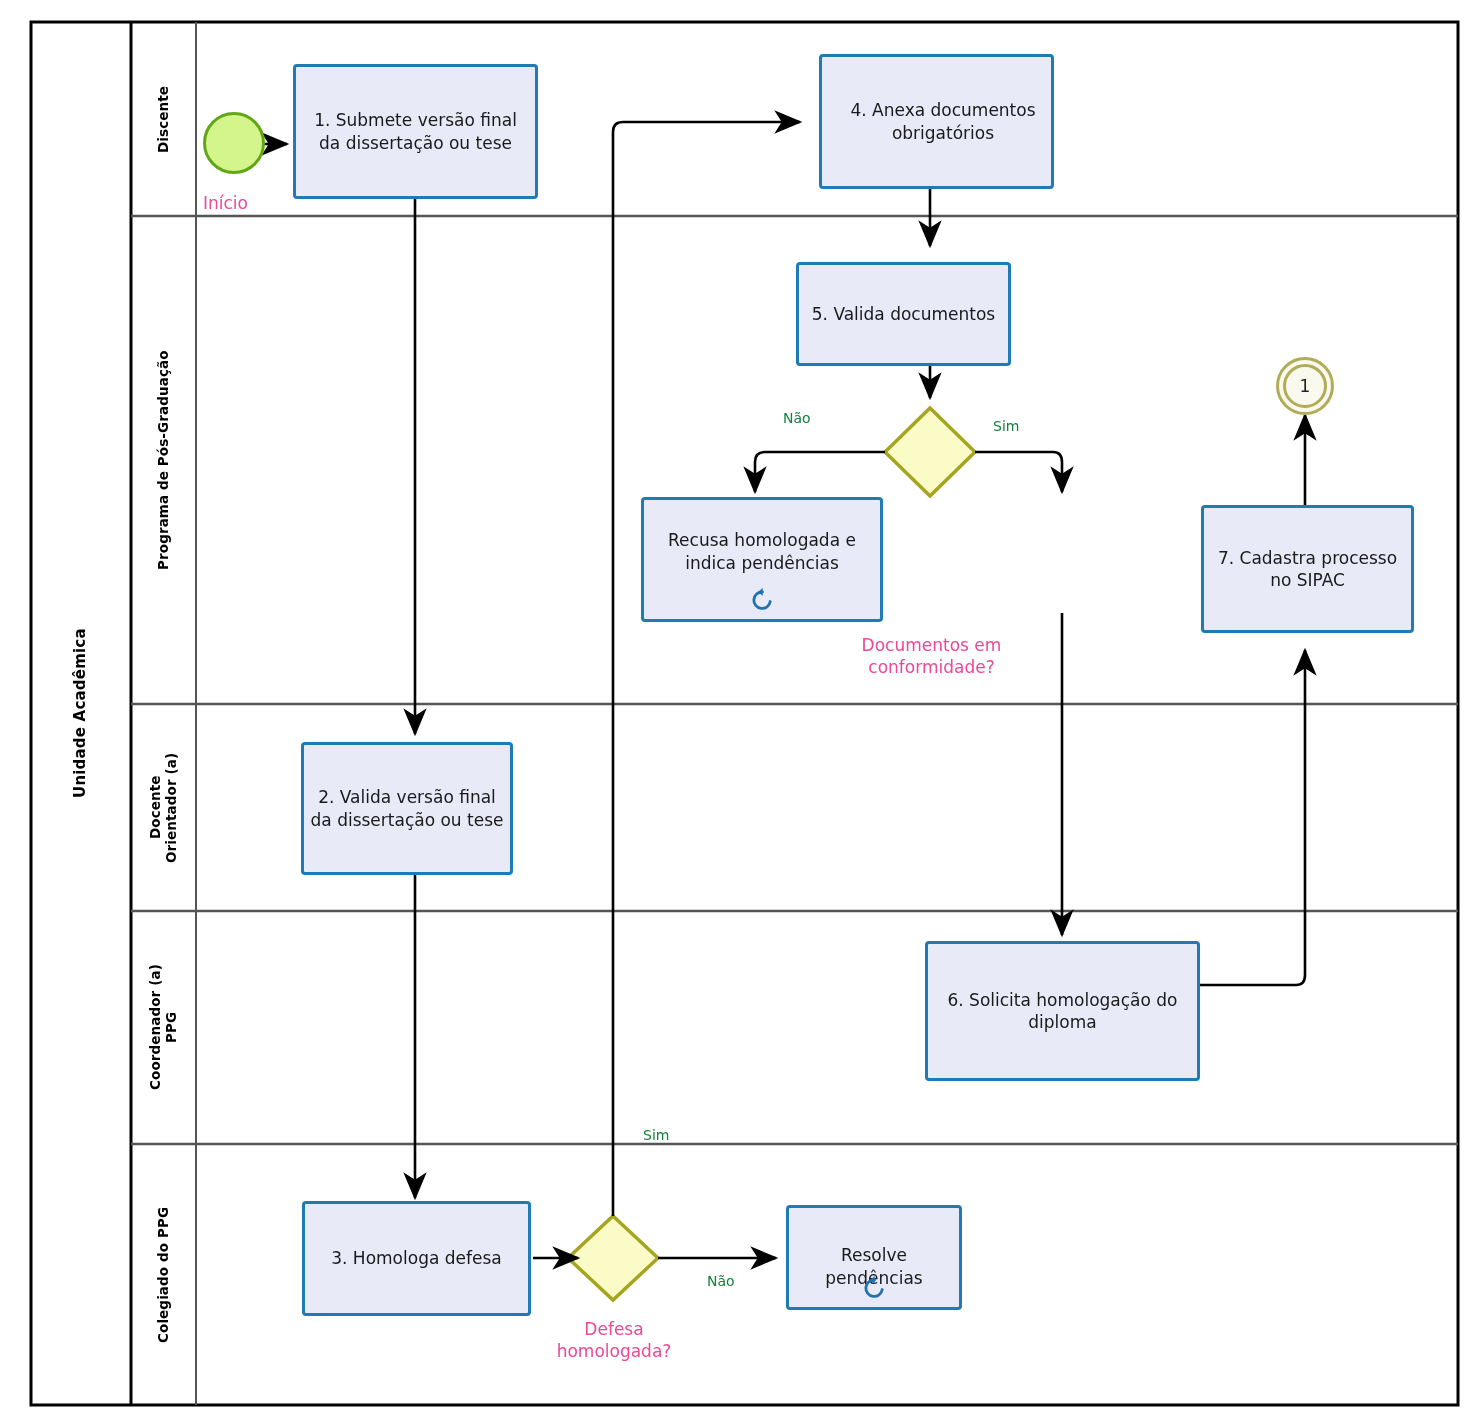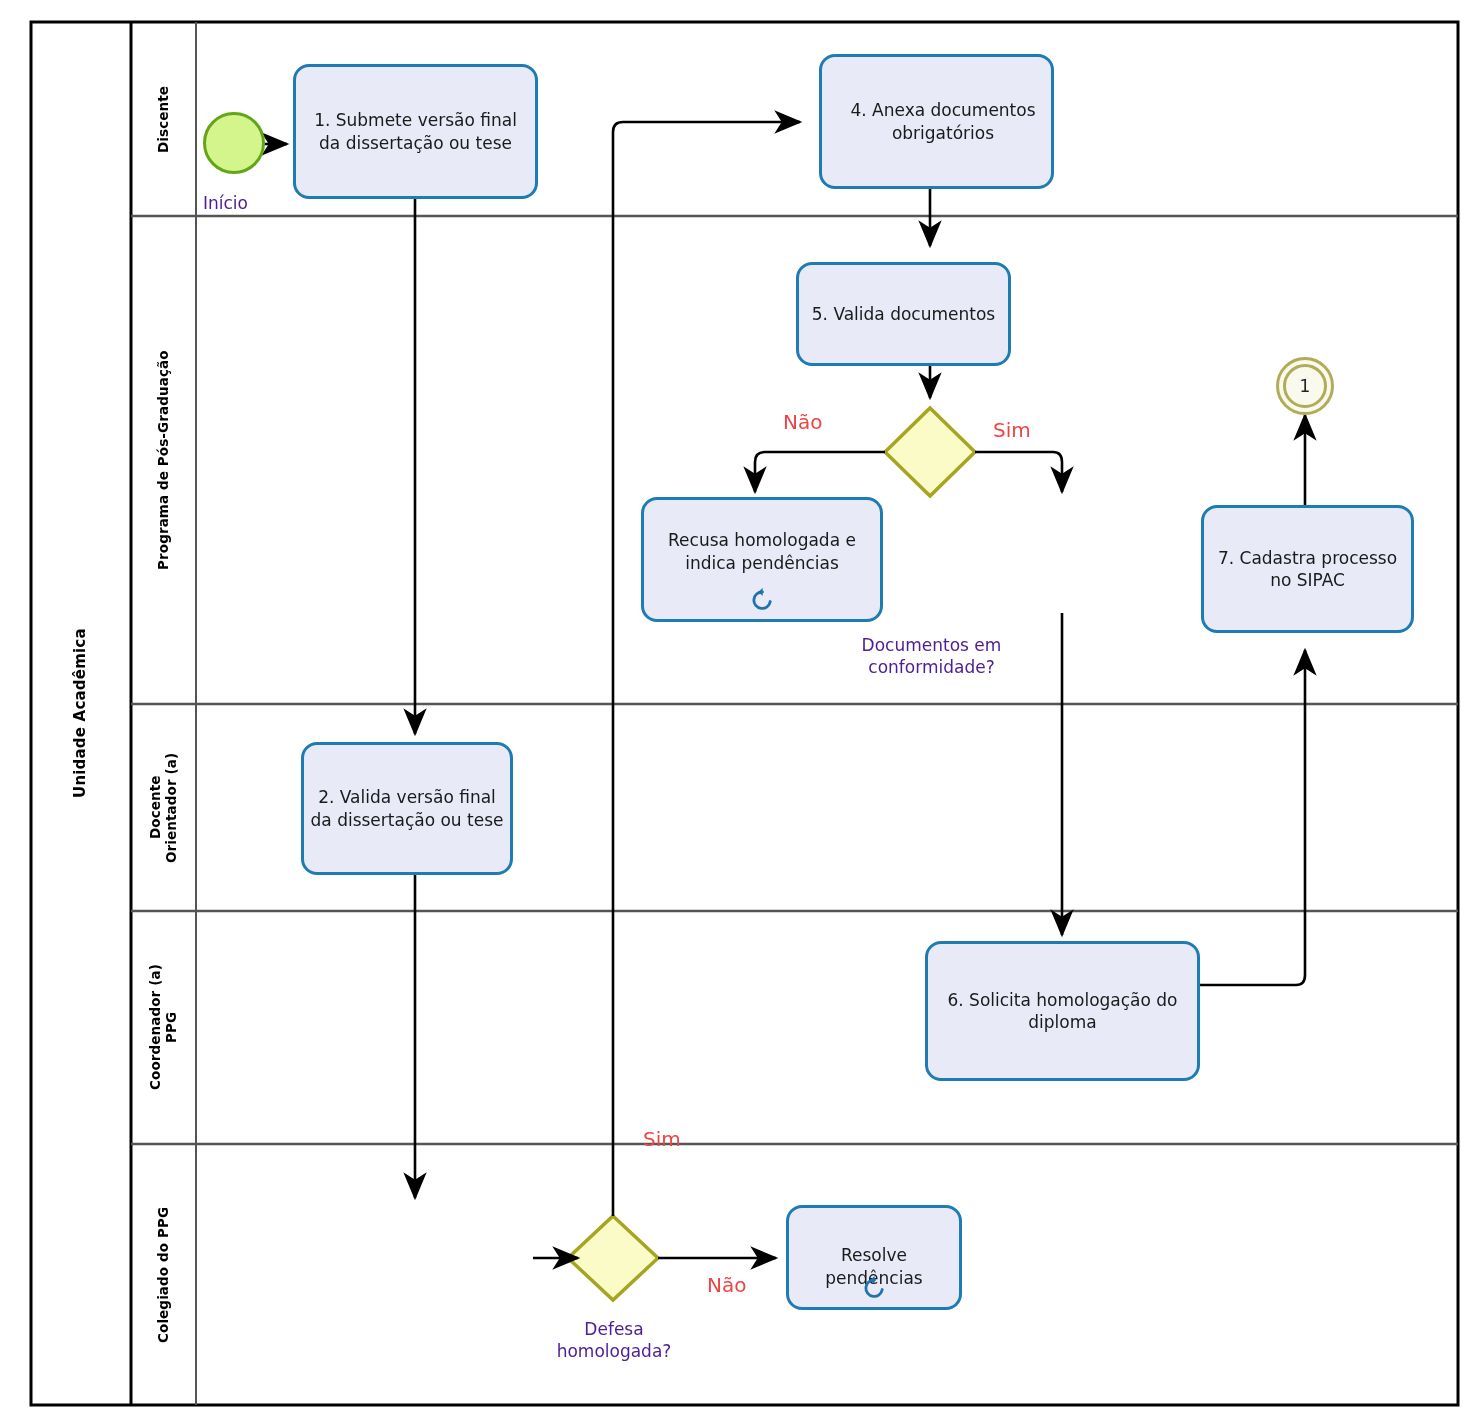--- a/index.html
+++ b/index.html
@@ -19,21 +19,21 @@
     white-space:pre;
   }
   .pool-label{font-size:15px;letter-spacing:.2px;}
   .lane-label{font-size:13.5px;letter-spacing:.1px;}
 
   .task{
     position:absolute;
     box-sizing:border-box;
     background:#E8EAF8;
     border:3px solid #1F7BB4;
-    border-radius:16px;
+    border-radius:4px;
     display:flex;align-items:center;justify-content:center;
     text-align:center;
     font-size:17px;
     color:#1a1a1a;
     line-height:1.32;
     padding:4px 6px;
   }
   .task .tasktext{display:block;}
   .loopmark{
     position:absolute;
@@ -59,29 +59,29 @@
     display:flex;align-items:center;justify-content:center;
   }
   .evt-link .inner{
     position:absolute;left:4px;top:4px;right:4px;bottom:4px;
     border:3px solid #B0AC57;border-radius:50%;
   }
   .evt-link .lbl{position:relative;font-size:17px;color:#222;z-index:2;}
   .caption{
     position:absolute;
     font-size:17px;
-    color:#4c1d95;
+    color:#ec4899;
     text-align:center;
     line-height:1.3;
     white-space:pre;
   }
   .flowlabel{
     position:absolute;
-    font-size:20px;
-    color:#ef4444;
+    font-size:14px;
+    color:#15803d;
     white-space:pre;
   }
 </style>
 </head>
 <body>
 
 <div id="stage">
 
   <svg id="svgroot" viewBox="0 0 1478 1427">
     <defs>
@@ -193,20 +193,24 @@
     <span class="tasktext">2. Valida versão final
 da dissertação ou
 tese</span>
   </div>
 
   <div class="task" style="left:925px;top:941px;width:275px;height:140px;">
     <span class="tasktext">6. Solicita homologação
 do diploma</span>
   </div>
 
+  <div class="task" style="left:302px;top:1201px;width:229px;height:115px;">
+    <span class="tasktext">3. Homologa
+defesa</span>
+  </div>
 
   <div class="task" style="left:786px;top:1205px;width:176px;height:105px;align-items:flex-end;">
     <span class="tasktext" style="margin-bottom:14px;">Resolve
 pendências</span>
     <svg class="loopmark" viewBox="0 0 24 24">
       <path d="M12.4,4.6 A7.6,7.6 0 1 0 19.6,13.4" fill="none" stroke="#2272AE" stroke-width="2.6" stroke-linecap="round"></path>
       <path d="M12.6,0.8 L12.6,8.4 L8.8,4.6 Z" fill="#2272AE"></path>
     </svg>
   </div>
 

